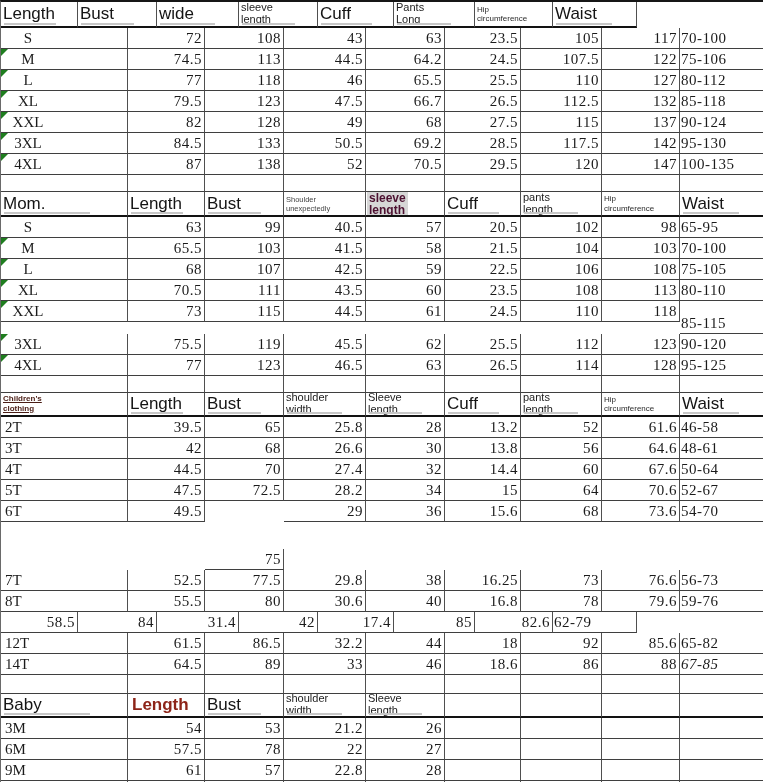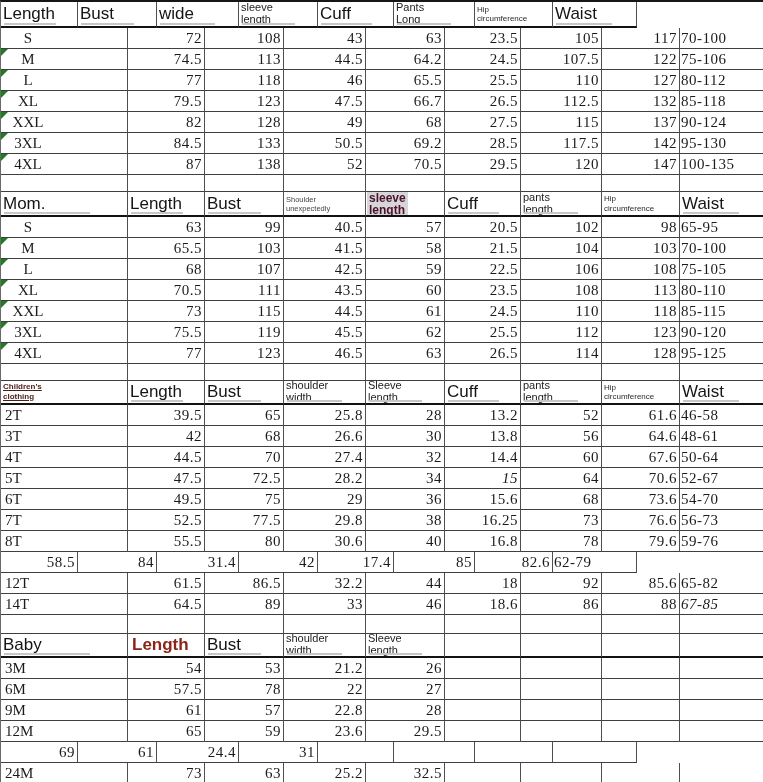--- a/index.html
+++ b/index.html
@@ -241,21 +241,21 @@
       <div class="cell sizecell centered tri" style="width: 127px; height: 21px;">
         <span>XXL</span>
       </div>
       <div class="cell val" style="width: 77px; height: 21px;">73</div>
       <div class="cell val" style="width: 79px; height: 21px;">115</div>
       <div class="cell val" style="width: 82px; height: 21px;">44.5</div>
       <div class="cell val" style="width: 79px; height: 21px;">61</div>
       <div class="cell val" style="width: 76px; height: 21px;">24.5</div>
       <div class="cell val" style="width: 81px; height: 21px;">110</div>
       <div class="cell val" style="width: 78px; height: 21px;">118</div>
-      <div class="cell val ta-left" style="width: 84px; height: 21px;">85-115</div>
+      <div class="cell val ta-left" style="width: 84px; height: 21px; margin-top: 12px;">85-115</div>
     </div>
     <div class="row">
       <div class="cell sizecell centered tri" style="width: 127px; height: 21px;">
         <span>3XL</span>
       </div>
       <div class="cell val" style="width: 77px; height: 21px;">75.5</div>
       <div class="cell val" style="width: 79px; height: 21px;">119</div>
       <div class="cell val" style="width: 82px; height: 21px;">45.5</div>
       <div class="cell val" style="width: 79px; height: 21px;">62</div>
       <div class="cell val" style="width: 76px; height: 21px;">25.5</div>
@@ -335,29 +335,29 @@
       <div class="cell val" style="width: 81px; height: 21px;">60</div>
       <div class="cell val" style="width: 78px; height: 21px;">67.6</div>
       <div class="cell val ta-left" style="width: 84px; height: 21px;">50-64</div>
     </div>
     <div class="row">
       <div class="cell sizecell leftal" style="width: 127px; height: 21px;">5T</div>
       <div class="cell val" style="width: 77px; height: 21px;">47.5</div>
       <div class="cell val" style="width: 79px; height: 21px;">72.5</div>
       <div class="cell val" style="width: 82px; height: 21px;">28.2</div>
       <div class="cell val" style="width: 79px; height: 21px;">34</div>
-      <div class="cell val" style="width: 76px; height: 21px; font-style: italic;">15</div>
+      <div class="cell val" style="width: 76px; height: 21px;">15</div>
       <div class="cell val" style="width: 81px; height: 21px;">64</div>
       <div class="cell val" style="width: 78px; height: 21px;">70.6</div>
       <div class="cell val ta-left" style="width: 84px; height: 21px;">52-67</div>
     </div>
     <div class="row">
       <div class="cell sizecell leftal" style="width: 127px; height: 21px;">6T</div>
       <div class="cell val" style="width: 77px; height: 21px;">49.5</div>
-      <div class="cell val" style="width: 79px; height: 21px;">75</div>
+      <div class="cell val" style="width: 79px; height: 21px; margin-top: 48px;">75</div>
       <div class="cell val" style="width: 82px; height: 21px;">29</div>
       <div class="cell val" style="width: 79px; height: 21px;">36</div>
       <div class="cell val" style="width: 76px; height: 21px;">15.6</div>
       <div class="cell val" style="width: 81px; height: 21px;">68</div>
       <div class="cell val" style="width: 78px; height: 21px;">73.6</div>
       <div class="cell val ta-left" style="width: 84px; height: 21px;">54-70</div>
     </div>
     <div class="row">
       <div class="cell sizecell leftal" style="width: 127px; height: 21px;">7T</div>
       <div class="cell val" style="width: 77px; height: 21px;">52.5</div>

